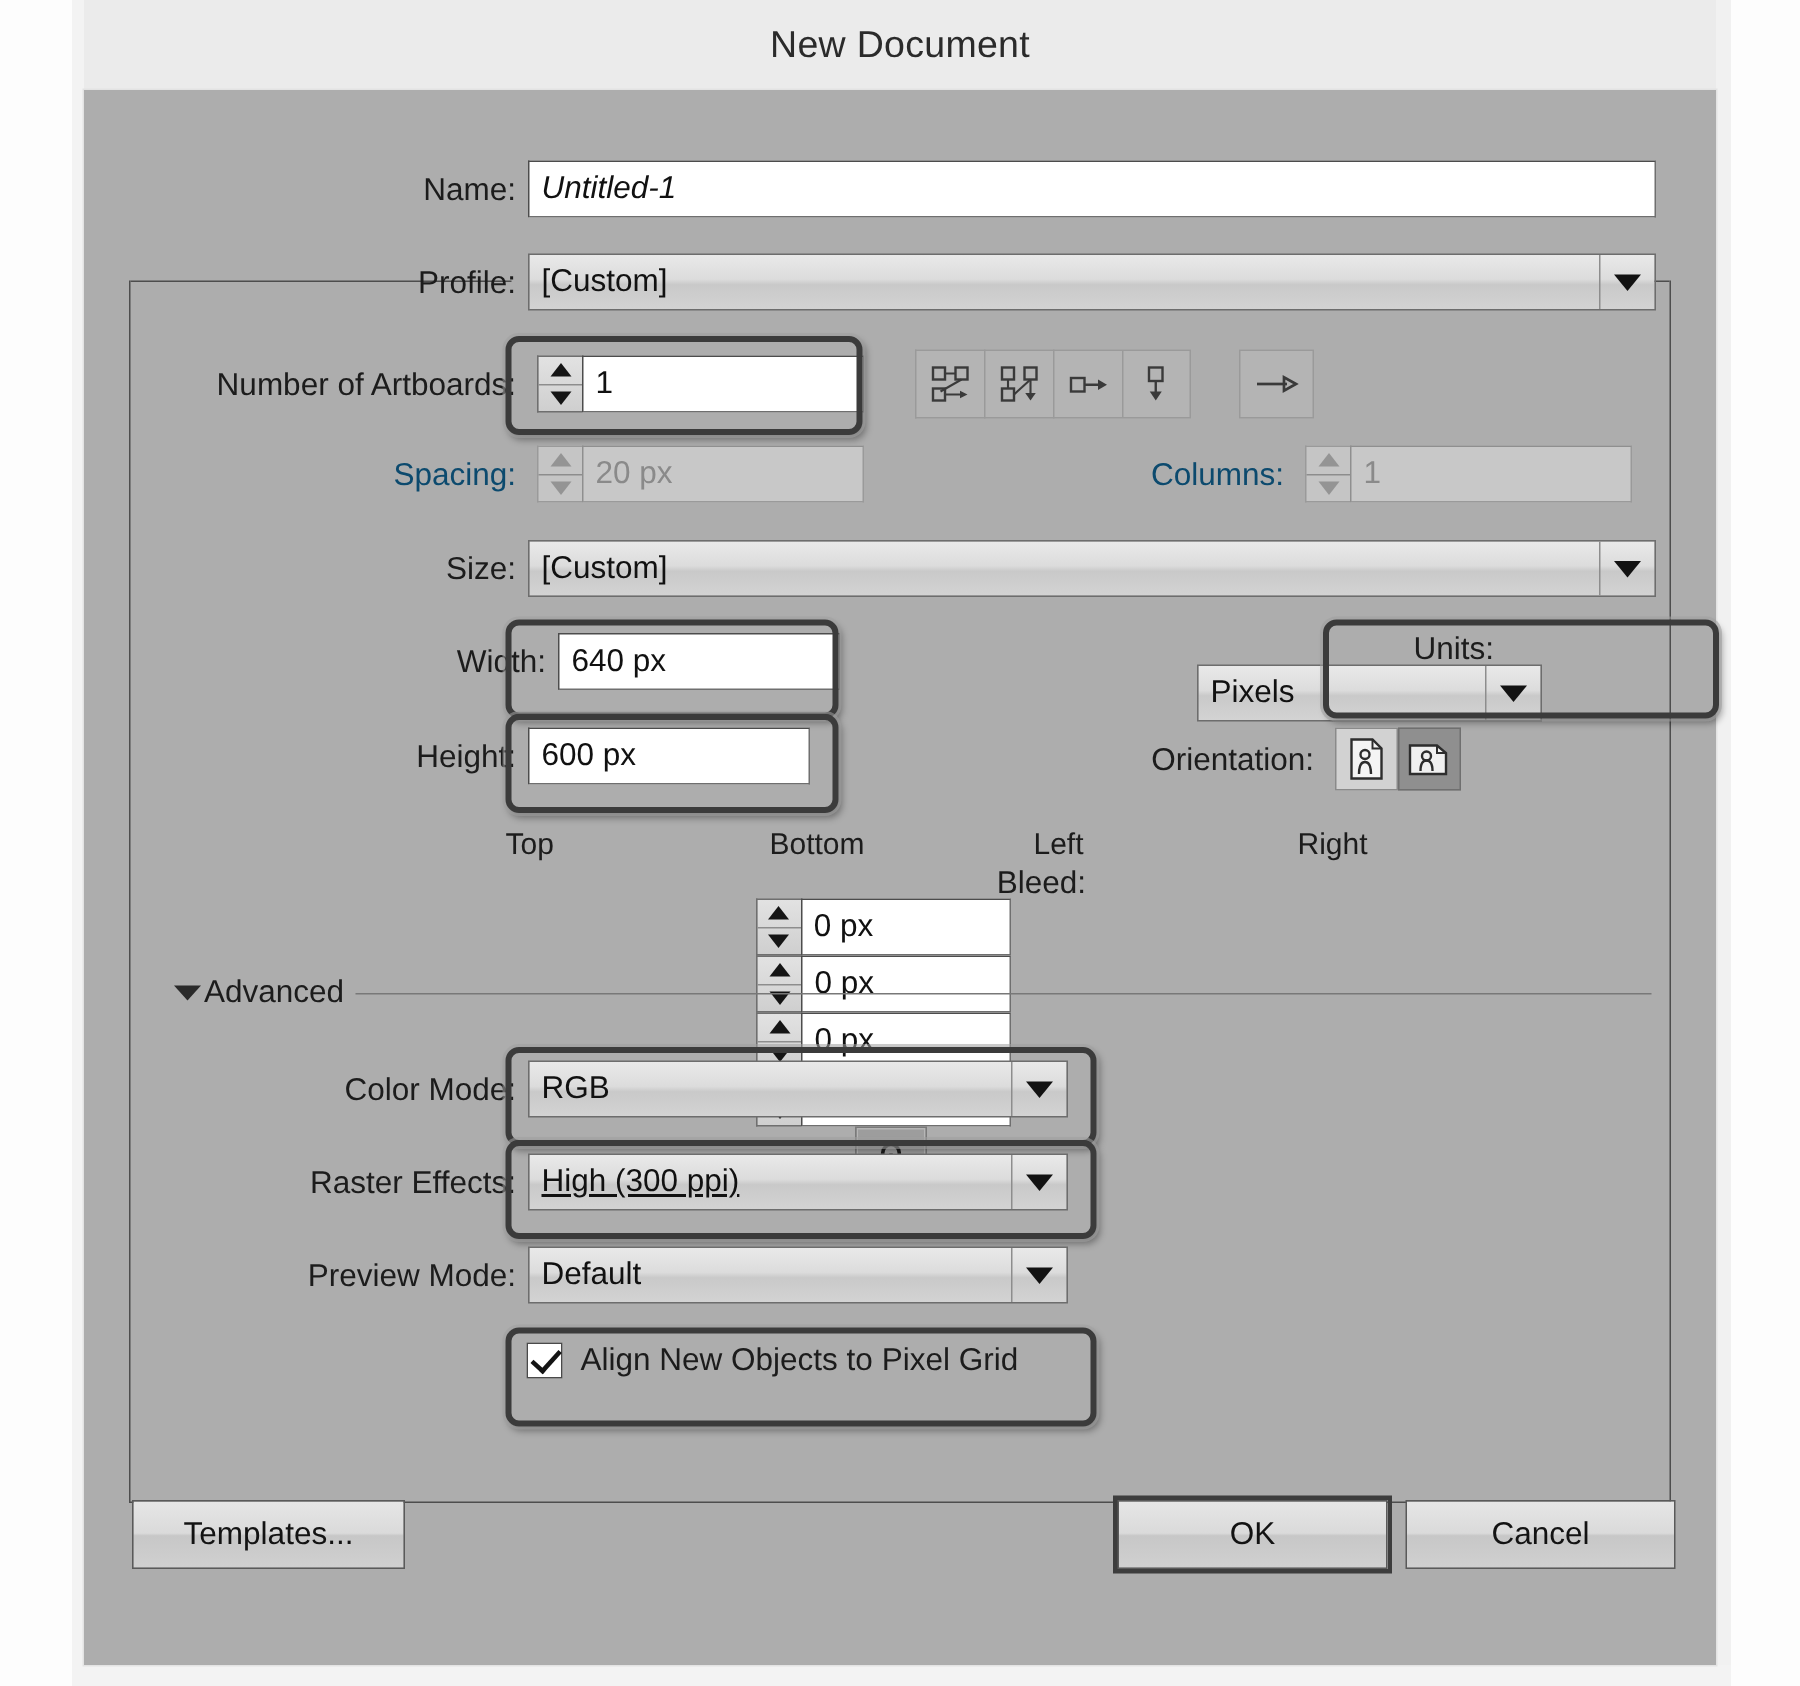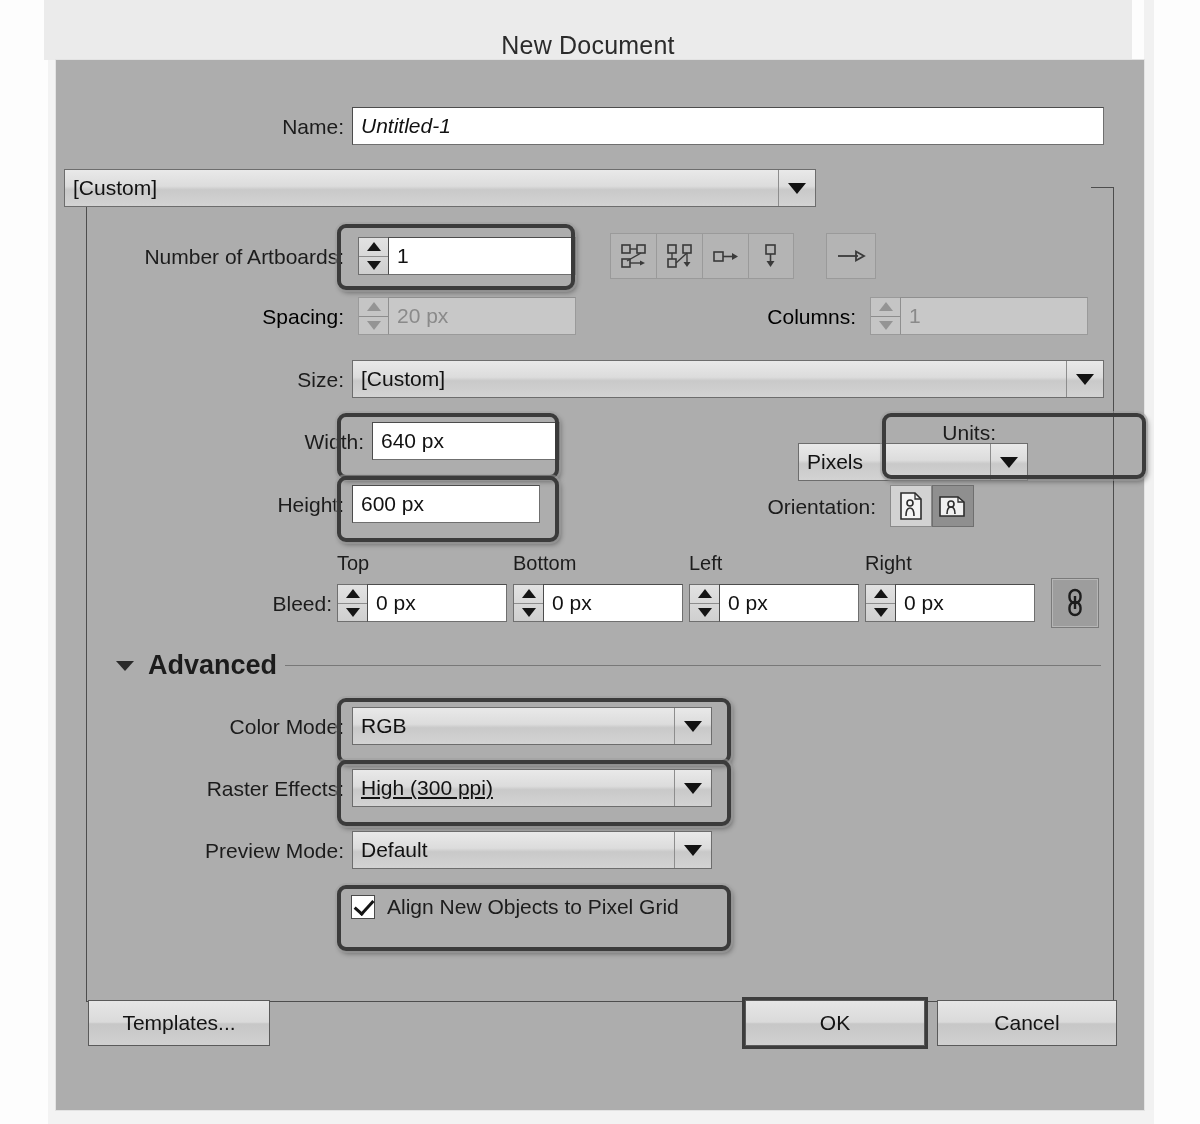--- a/index.html
+++ b/index.html
@@ -10,23 +10,23 @@
     overflow: hidden;
   }
   #root {
     position: relative;
     width: 1200px; height: 1124px;
     background: #fdfdfd;
   }
 
   
   .titlebar {
-    position: absolute; left: 44px; top: 0; width: 1088px; height: 60px;
+    position: absolute; left: 56px; top: 0; width: 1088px; height: 60px;
     background: #ebebeb;
-    display: flex; align-items: flex-end; justify-content: center;
+    display: flex; align-items: center; justify-content: center;
   }
   .titlebar .title {
     font-size: 25px; color: #2b2b2b; letter-spacing: .2px;
   }
   .dialog-body {
     position: absolute; left: 56px; top: 60px; width: 1088px; height: 1050px;
     background: #adadad;
     box-shadow: 0 0 0 1px #e3e3e3;
   }
   .page-edge-left {
@@ -38,21 +38,21 @@
   .page-edge-bottom {
     position:absolute; left:48px; top:1110px; width:1106px; height:14px; background:#f3f3f3;
   }
 
   
   .row { position: absolute; display: flex; align-items: center; }
   .lbl {
     font-size: 21px; color: #1c1c1c; text-align: right;
     white-space: nowrap; line-height: 1;
   }
-  .lbl.disabled { color: #000000; }
+  .lbl.disabled { color: #0c4a6e; }
   .sublbl { font-size: 20px; color: #1c1c1c; }
 
   
   .tinput {
     background: #ffffff;
     border: 1px solid #6f6f6f;
     border-top-color: #4c4c4c;
     border-left-color: #4c4c4c;
     font-size: 21px; color: #111;
     display: flex; align-items: center;
@@ -217,20 +217,21 @@
       <div class="gb-top-left" style="width:254px;"></div>
       <div class="gb-top-right" style="width:22px;"></div>
     </div>
 
     <div class="row" style="left:0px; top:47px; width:1060px;">
       <div class="lbl" style="width:288px;">Name:</div>
       <div class="tinput" style="margin-left:8px; width:752px;font-style:italic;" title="Untitled-1">Untitled-1</div>
     </div>
 
     <div class="row" style="left:0px; top:109px; width:1060px;">
+      <div class="lbl" style="width:288px;">Profile:</div>
       <div class="combo" style="margin-left:8px; width:752px;">
         <span>[Custom]</span>
         <span class="arrowbox">
           <span class="caret-down"></span>
         </span>
       </div>
     </div>
 
     <div class="row" style="left:0px; top:173px; width:1060px;">
       <div class="lbl" style="width:288px;">Number of Artboards:</div>
@@ -379,21 +380,21 @@
       </div>
     </div>
 
     <div class="row" style="left:281px; top:492px;">
       <div class="sublbl" style="width:176px;">Top</div>
       <div class="sublbl" style="width:176px;">Bottom</div>
       <div class="sublbl" style="width:176px;">Left</div>
       <div class="sublbl" style="width:176px;">Right</div>
     </div>
 
-    <div class="row" style="left:0px; top:518px; width:1060px;">
+    <div class="row" style="left:0px; top:518px; width:1060px;flex-direction:column;">
       <div class="lbl" style="width:276px;">Bleed:</div>
 
       <div class="field-group" style="margin-left:5px;">
         <div class="spinner">
           <div class="sp-up">
               <span class="tri-up"></span>
             </div>
           <div class="sp-dn">
               <span class="tri-dn"></span>
             </div>
@@ -441,21 +442,21 @@
         <svg width="22" height="32" viewBox="0 0 22 32">
           <rect x="5.5" y="3" width="11" height="13" rx="5.5" fill="none" stroke="#1d1d1d" stroke-width="2.4"></rect>
           <rect x="5.5" y="15" width="11" height="13" rx="5.5" fill="none" stroke="#1d1d1d" stroke-width="2.4"></rect>
           <line x1="11" y1="9" x2="11" y2="22" stroke="#1d1d1d" stroke-width="2.4"></line>
         </svg>
       </div>
     </div>
 
     <div class="row" style="left:60px; top:590px; width:985px;">
       <span class="adv-tri"></span>
-      <span class="sublbl" style="margin-left:14px; font-size:27px;font-weight:bold;">Advanced</span>
+      <span class="sublbl" style="margin-left:2px; font-size:21px;">Advanced</span>
       <span class="adv-line"></span>
     </div>
 
     <div class="row" style="left:0px; top:647px; width:720px;">
       <div class="lbl" style="width:288px;">Color Mode:</div>
       <div class="combo" style="margin-left:8px; width:360px;">
         <span>RGB</span>
         <span class="arrowbox">
           <span class="caret-down"></span>
         </span>

